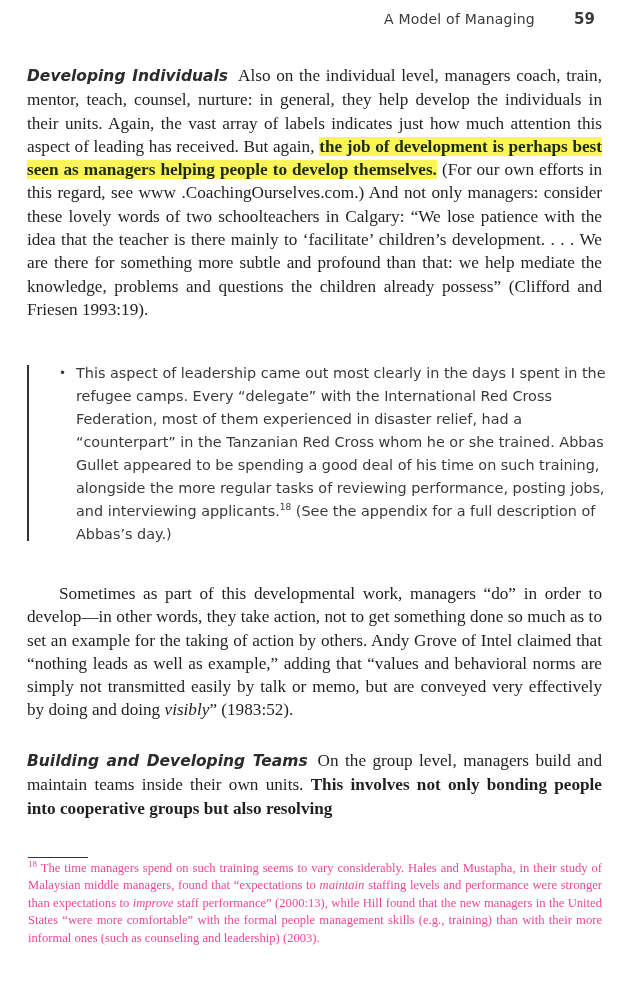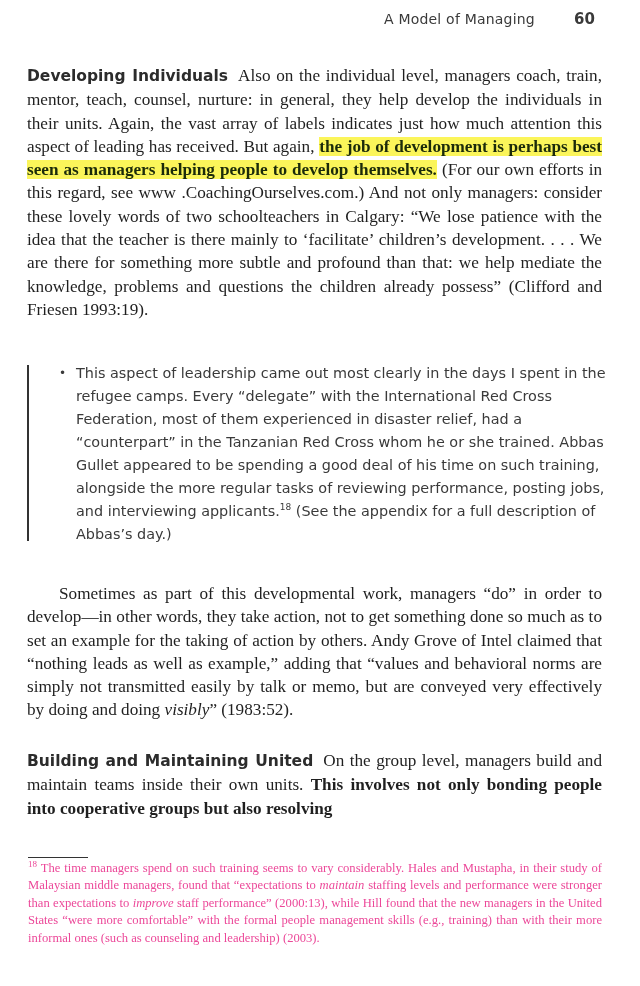--- a/index.html
+++ b/index.html
@@ -1,59 +1,59 @@
 <!DOCTYPE html>
 <html><head>
 <meta charset="utf-8">
 <style>
   html, body { margin: 0; padding: 0; background: #ffffff; }
   body { width: 640px; height: 986px; position: relative; overflow: hidden; color: #1f1f1f; }
   .header { position: absolute; top: 8px; left: 384px; width: 220px; height: 24px; font-family: "DejaVu Sans", sans-serif; font-size: 14px; color: #3a3a3a; }
   .header .title { position: absolute; left: 0; top: 3px; letter-spacing: 0.2px; text-align: right; }
   .header .pageno { position: absolute; left: 190px; top: 2px; font-weight: bold; font-size: 15px; }
   .body-text { position: absolute; left: 27px; width: 575px; font-family: "Liberation Serif", serif; font-size: 17.2px; line-height: 23.3px; text-align: justify; }
-  .runin { font-family: "DejaVu Sans", sans-serif; font-weight: bold; font-size: 15.5px; color: #2c2c2c; margin-right: 10px; }
+  .runin { font-family: "DejaVu Sans", sans-serif; font-weight: bold; font-size: 15.5px; color: #2c2c2c; margin-right: 10px; font-style: italic; }
   .hl { background: #fbf55a; font-weight: bold; color: #1b2a0a; }
   .bold { font-weight: bold; }
   .p1 { top: 64px; }
   .quote-block { position: absolute; left: 27px; top: 362px; width: 590px; height: 182px; }
   .quote-rule { position: absolute; left: 0; top: 3px; width: 2px; height: 176px; background: #333; }
   .quote-text { position: absolute; left: 49px; top: 0; width: 540px; font-family: "DejaVu Sans", sans-serif; font-size: 14.4px; line-height: 23px; color: #3a3a3a; }
   .bullet { position: absolute; left: -17px; top: 0; font-size: 12px; }
   sup { font-size: 9px; vertical-align: super; line-height: 0; margin-top: 6px; }
   .p2 { top: 582px; text-indent: 32px; }
   .p3 { top: 749px; }
   .fn-rule { position: absolute; left: 28px; top: 857px; width: 60px; height: 1px; background: #333; }
   .footnote { position: absolute; left: 28px; top: 860px; width: 574px; font-family: "Liberation Serif", serif; font-size: 12.6px; line-height: 17.4px; text-align: justify; color: #ec4899; }
   .footnote sup { font-size: 9px; }
   em { font-style: italic; }
 </style>
 </head>
 <body>
 
 <div class="header">
   <span class="title">A Model of Managing</span>
-  <span class="pageno">60</span>
+  <span class="pageno">59</span>
 </div>
 
 <div class="body-text p1">
   <span class="runin">Developing Individuals</span><span>Also on the individual level, managers coach, train, mentor, teach, counsel, nurture: in general, they help develop the individuals in their units. Again, the vast array of labels indicates just how much attention this aspect of leading has received. But again, </span><span class="hl">the job of development is perhaps best seen as managers helping people to develop themselves.</span><span> (For our own efforts in this regard, see www .CoachingOurselves.com.) And not only managers: consider these lovely words of two schoolteachers in Calgary: “We lose patience with the idea that the teacher is there mainly to ‘facilitate’ children’s development. . . . We are there for something more subtle and profound than that: we help mediate the knowledge, problems and questions the children already possess” (Clifford and Friesen 1993:19).</span>
 </div>
 
 <div class="quote-block">
   <div class="quote-rule"></div>
   <div class="quote-text">
     <span class="bullet">•</span><span>This aspect of leadership came out most clearly in the days I spent in the refugee camps. Every “delegate” with the International Red Cross Federation, most of them experienced in disaster relief, had a “counterpart” in the Tanzanian Red Cross whom he or she trained. Abbas Gullet appeared to be spending a good deal of his time on such training, alongside the more regular tasks of reviewing performance, posting jobs, and interviewing applicants.</span><sup>18</sup><span> (See the appendix for a full description of Abbas’s day.)</span>
   </div>
 </div>
 
 <div class="body-text p2">
   <span>Sometimes as part of this developmental work, managers “do” in order to develop—in other words, they take action, not to get something done so much as to set an example for the taking of action by others. Andy Grove of Intel claimed that “nothing leads as well as example,” adding that “values and behavioral norms are simply not transmitted easily by talk or memo, but are conveyed very effectively by doing and doing </span><em>visibly</em><span>” (1983:52).</span>
 </div>
 
 <div class="body-text p3">
-  <span class="runin">Building and Maintaining United</span><span>On the group level, managers build and maintain teams inside their own units. </span><span class="bold">This involves not only bonding people into cooperative groups but also resolving</span>
+  <span class="runin">Building and Developing Teams</span><span>On the group level, managers build and maintain teams inside their own units. </span><span class="bold">This involves not only bonding people into cooperative groups but also resolving</span>
 </div>
 
 <div class="fn-rule"></div>
 <div class="footnote">
   <sup>18</sup><span> The time managers spend on such training seems to vary considerably. Hales and Mustapha, in their study of Malaysian middle managers, found that “expectations to </span><em>maintain</em><span> staffing levels and performance were stronger than expectations to </span><em>improve</em><span> staff performance” (2000:13), while Hill found that the new managers in the United States “were more comfortable” with the formal people management skills (e.g., training) than with their more informal ones (such as counseling and leadership) (2003).</span>
 </div>
 
 </body></html>

